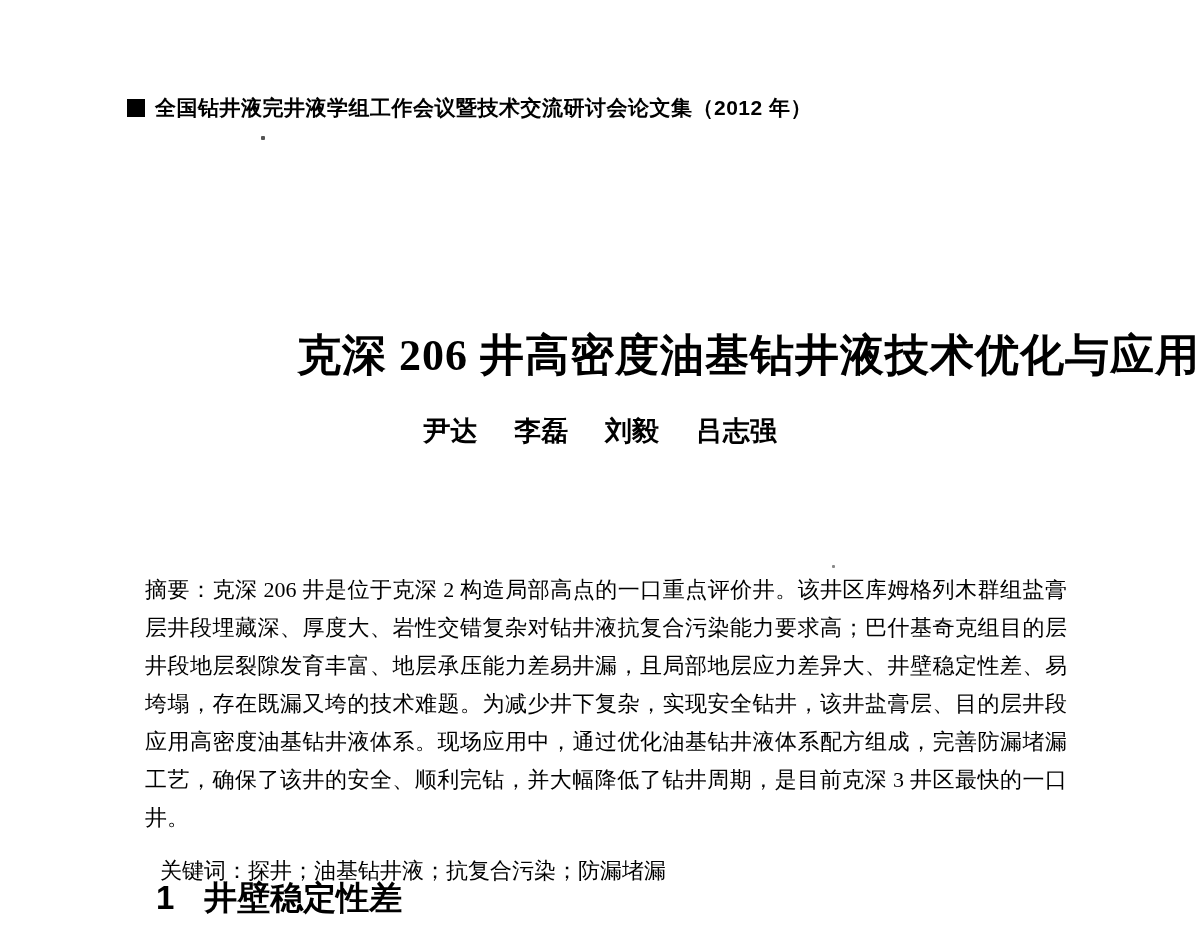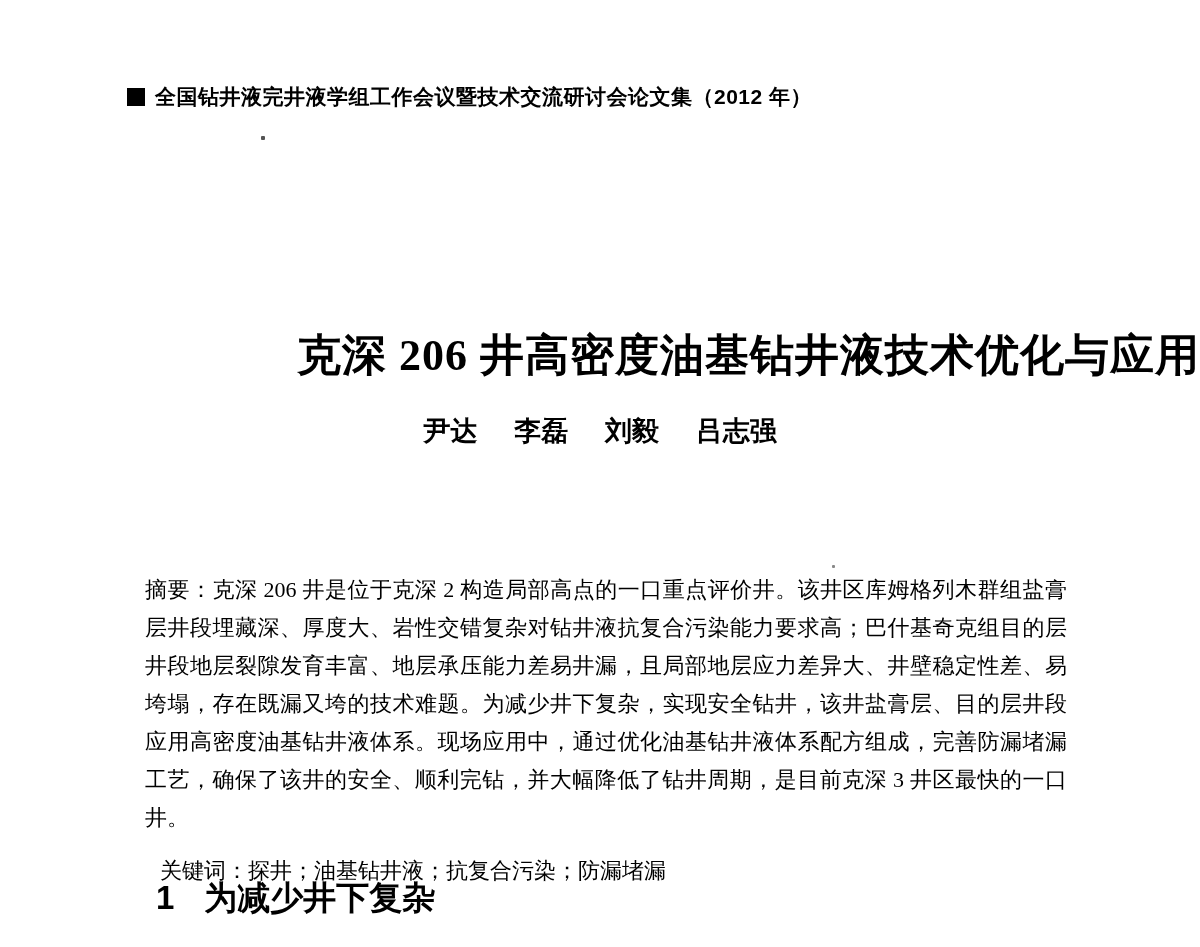--- a/index.html
+++ b/index.html
@@ -12,21 +12,21 @@
     width: 1200px;
     height: 947px;
     background: #ffffff;
     color: #000000;
     overflow: hidden;
     font-family: "Liberation Serif", "DejaVu Serif", serif;
   }
   
   .header {
     position: absolute;
-    top: 83px;
+    top: 94px;
     left: 103px;
     display: flex;
     align-items: center;
     gap: 10px;
     white-space: nowrap;
     padding-left: 24px;
   }
   .square-bullet {
     width: 18px;
     height: 18px;
@@ -143,16 +143,16 @@
   </div>
 
 
   <div class="abstract-block">
     <p class="abstract-text-p"><span class="bold-label">摘要：</span><span>克深 206 井是位于克深 2 构造局部高点的一口重点评价井。该井区库姆格列木群组盐膏层井段埋藏深、厚度大、岩性交错复杂对钻井液抗复合污染能力要求高；巴什基奇克组目的层井段地层裂隙发育丰富、地层承压能力差易井漏，且局部地层应力差异大、井壁稳定性差、易垮塌，存在既漏又垮的技术难题。为减少井下复杂，实现安全钻井，该井盐膏层、目的层井段应用高密度油基钻井液体系。现场应用中，通过优化油基钻井液体系配方组成，完善防漏堵漏工艺，确保了该井的安全、顺利完钻，并大幅降低了钻井周期，是目前克深 3 井区最快的一口井。</span></p>
     <p class="keywords-p"><span class="bold-label">关键词：</span><span>探井；油基钻井液；抗复合污染；防漏堵漏</span></p>
   </div>
 
   <div class="section-heading">
     <span class="section-number">1</span>
-    <span>为减少井下复杂</span>
+    <span>井壁稳定性差</span>
   </div>
 
 </div>
 
 </body></html>

